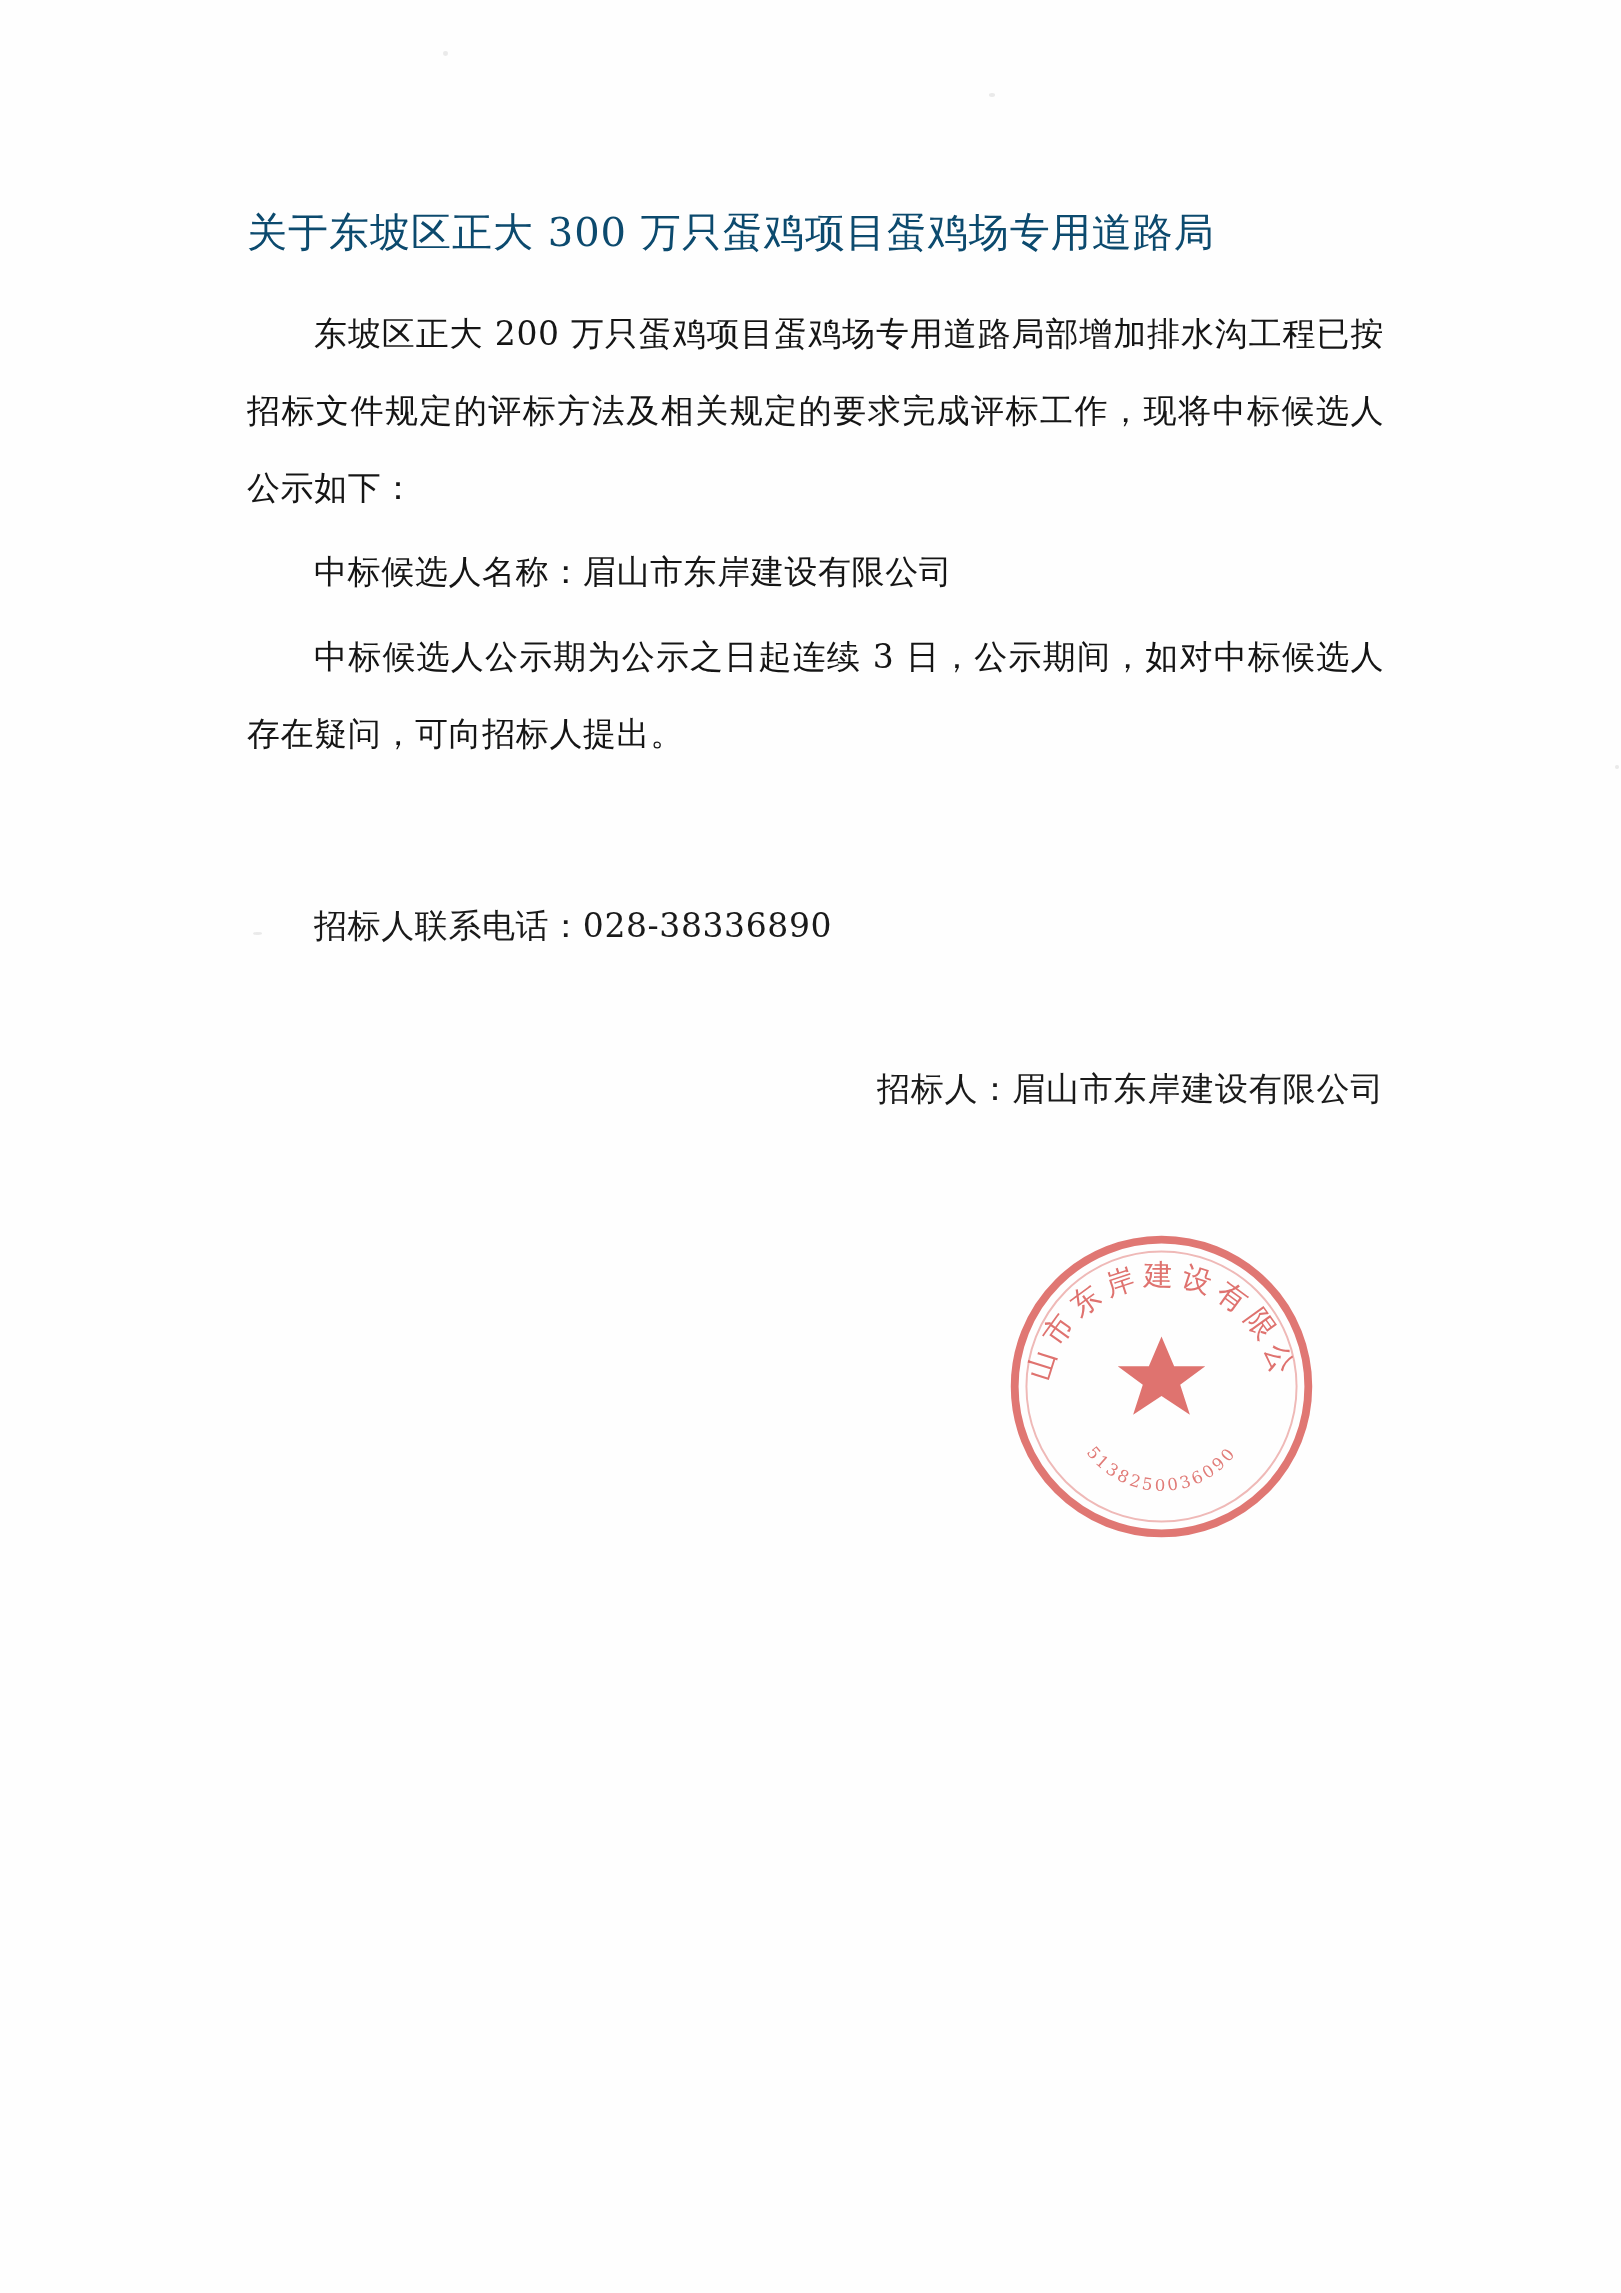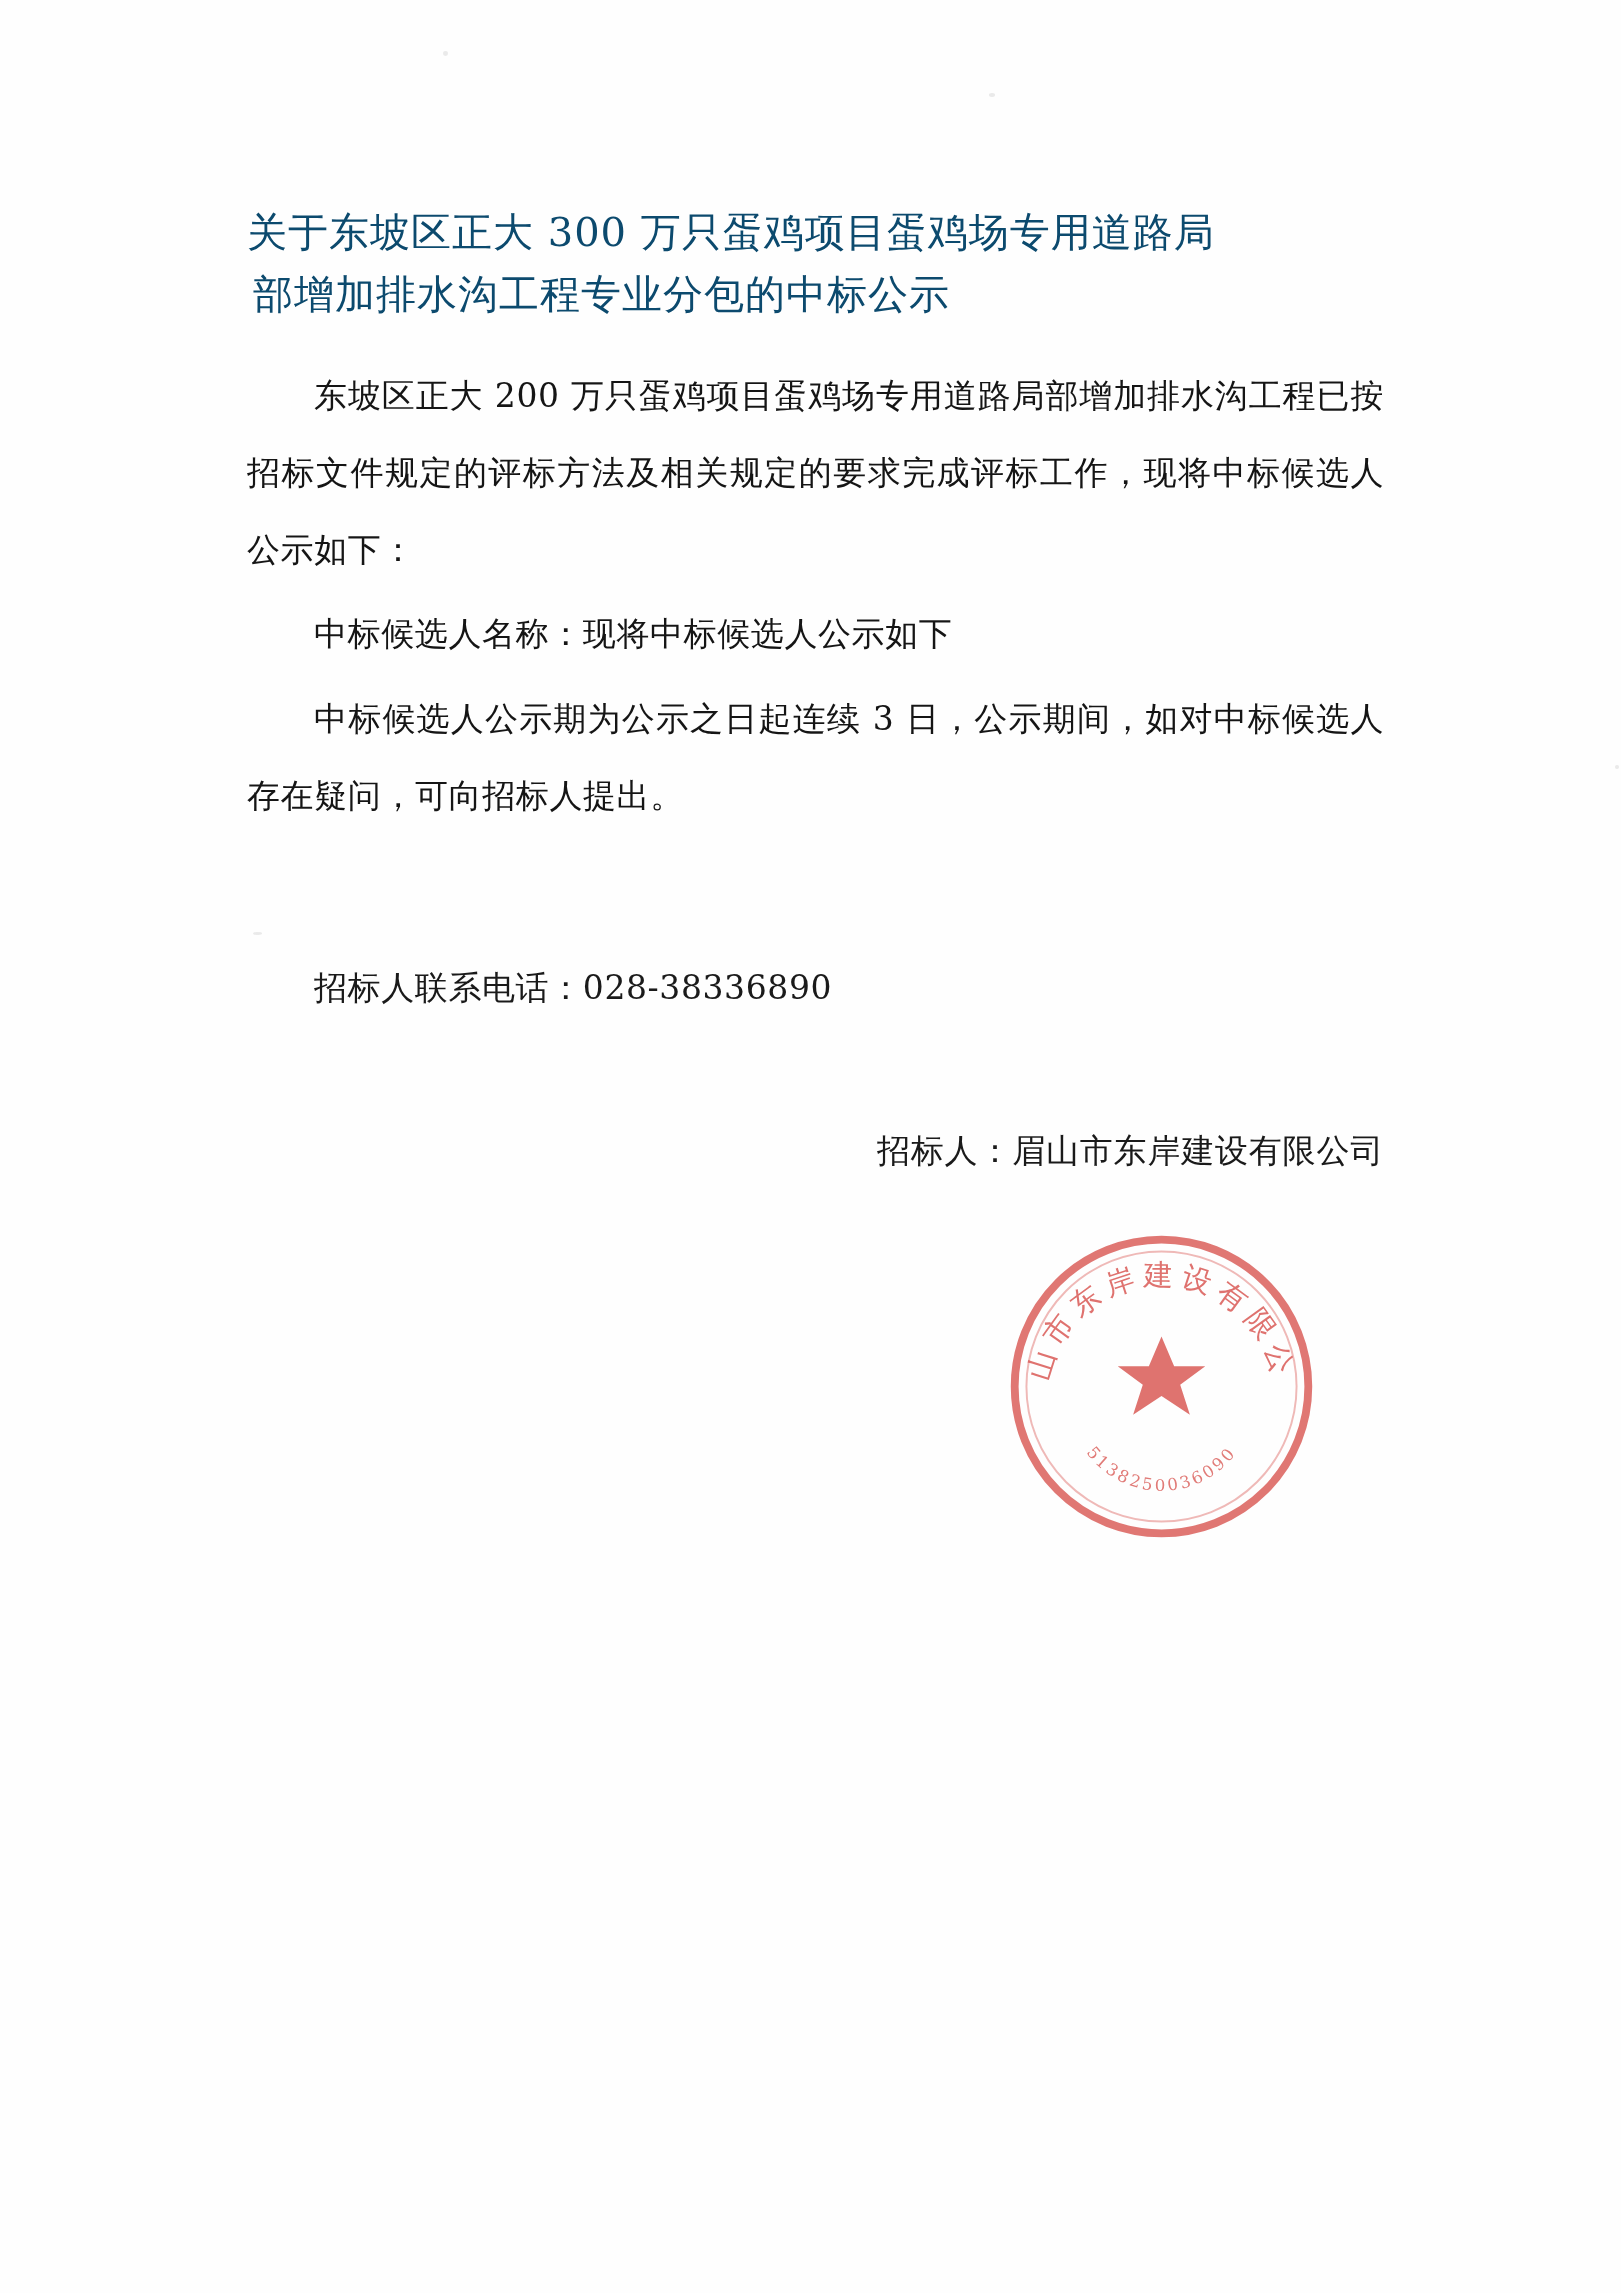--- a/index.html
+++ b/index.html
@@ -125,25 +125,24 @@
 
   <div class="speckle" style="left:443px;top:51px;width:4.9px;height:4.9px;"></div>
   <div class="speckle" style="left:989px;top:93px;width:5.9px;height:3.9px;"></div>
   <div class="speckle" style="left:1615px;top:765px;width:3.9px;height:3.9px;"></div>
   <div class="speckle" style="left:253px;top:932px;width:8.8px;height:2.9px;"></div>
 
   <div class="doc-body">
 
     <div class="doc-title">
       <span class="ln ln1">关于东坡区正大 300 万只蛋鸡项目蛋鸡场专用道路局</span>
-      <span class="ln ln2">部增加排水沟工程专业分包的中标公示</span>
     </div>
 
     <p class="para p1">东坡区正大 200 万只蛋鸡项目蛋鸡场专用道路局部增加排水沟工程已按招标文件规定的评标方法及相关规定的要求完成评标工作，现将中标候选人公示如下：</p>
-    <p class="para p2">中标候选人名称：现将中标候选人公示如下</p>
+    <p class="para p2">中标候选人名称：眉山市东岸建设有限公司</p>
     <p class="para p3">中标候选人公示期为公示之日起连续 3 日，公示期间，如对中标候选人存在疑问，可向招标人提出。</p>
 
     <p class="contact">招标人联系电话：028-38336890</p>
 
     <div class="sign-block">
       <div class="sign-line">招标人：眉山市东岸建设有限公司</div>
     </div>
 
   </div>
 

